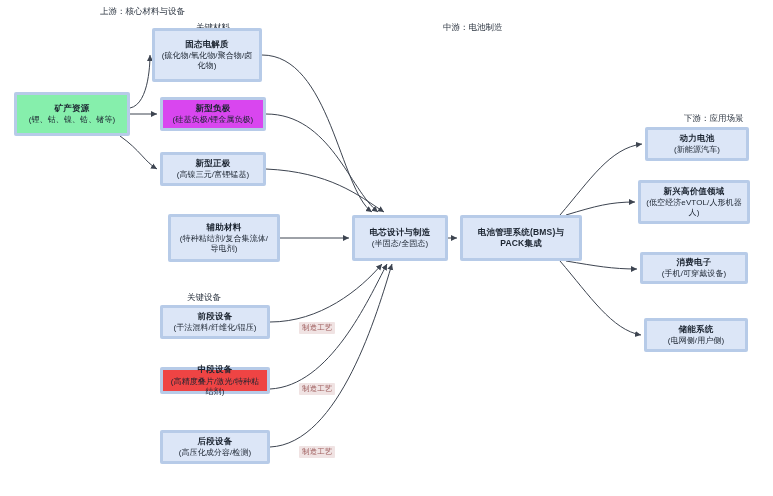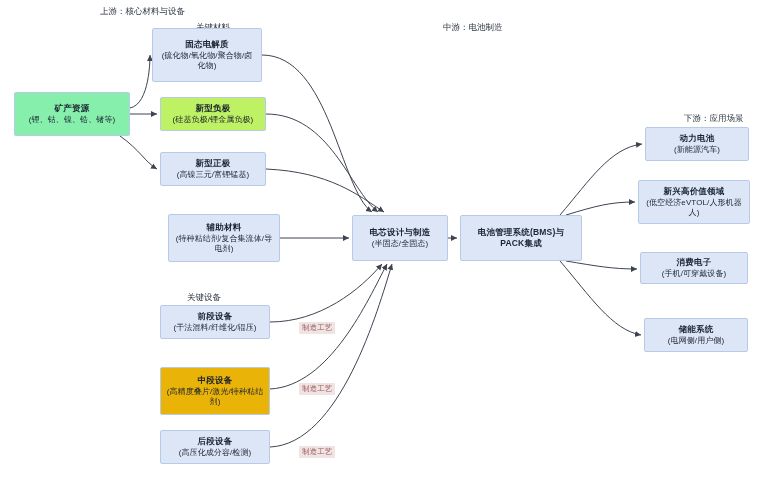--- a/index.html
+++ b/index.html
@@ -17,21 +17,21 @@
   #edges{
     position:absolute;
     left:0;top:0;
     width:773px;height:496px;
     pointer-events:none;
   }
   .node{
     position:absolute;
     box-sizing:border-box;
     background:#dce6f7;
-    border:1px solid #ec4899;
+    border:3px solid #ec4899;
     border-radius:2px;
     display:flex;
     flex-direction:column;
     align-items:center;
     justify-content:center;
     text-align:center;
     padding:4px 5px;
     line-height:1.25;
     color:#1b2430;
   }
@@ -102,37 +102,37 @@
     </div>
   <div id="nodes">
       <div class="node" style="left: 14px; top: 92px; width: 116px; height: 44px; background: #86efac; border-color: rgb(183, 203, 232);">
         <div class="title">矿产资源</div>
         <div class="sub">(锂、钴、镍、锆、锗等)</div>
       </div>
       <div class="node" style="left: 152px; top: 28px; width: 110px; height: 54px; background: rgb(220, 230, 247); border-color: rgb(183, 203, 232);">
         <div class="title">固态电解质</div>
         <div class="sub">(硫化物/氧化物/聚合物/卤化物)</div>
       </div>
-      <div class="node" style="left: 160px; top: 97px; width: 106px; height: 34px; background: #bef264; border-color: rgb(183, 203, 232);">
+      <div class="node" style="left: 160px; top: 97px; width: 106px; height: 34px; background: #d946ef; border-color: rgb(183, 203, 232);">
         <div class="title">新型负极</div>
         <div class="sub">(硅基负极/锂金属负极)</div>
       </div>
       <div class="node" style="left: 160px; top: 152px; width: 106px; height: 34px; background: rgb(220, 230, 247); border-color: rgb(183, 203, 232);">
         <div class="title">新型正极</div>
         <div class="sub">(高镍三元/富锂锰基)</div>
       </div>
       <div class="node" style="left: 168px; top: 214px; width: 112px; height: 48px; background: rgb(220, 230, 247); border-color: rgb(183, 203, 232);">
         <div class="title">辅助材料</div>
         <div class="sub">(特种粘结剂/复合集流体/导电剂)</div>
       </div>
       <div class="node" style="left: 160px; top: 305px; width: 110px; height: 34px; background: rgb(220, 230, 247); border-color: rgb(183, 203, 232);">
         <div class="title">前段设备</div>
         <div class="sub">(干法混料/纤维化/辊压)</div>
       </div>
-      <div class="node" style="left: 160px; top: 367px; width: 110px; height: 48px; background: #eab308; border-color: rgb(183, 203, 232);">
+      <div class="node" style="left: 160px; top: 367px; width: 110px; height: 27px; background: #ef4444; border-color: rgb(183, 203, 232);">
         <div class="title">中段设备</div>
         <div class="sub">(高精度叠片/激光/特种粘结剂)</div>
       </div>
       <div class="node" style="left: 160px; top: 430px; width: 110px; height: 34px; background: rgb(220, 230, 247); border-color: rgb(183, 203, 232);">
         <div class="title">后段设备</div>
         <div class="sub">(高压化成分容/检测)</div>
       </div>
       <div class="node" style="left: 352px; top: 215px; width: 96px; height: 46px; background: rgb(220, 230, 247); border-color: rgb(183, 203, 232);">
         <div class="title">电芯设计与制造</div>
         <div class="sub">(半固态/全固态)</div>

